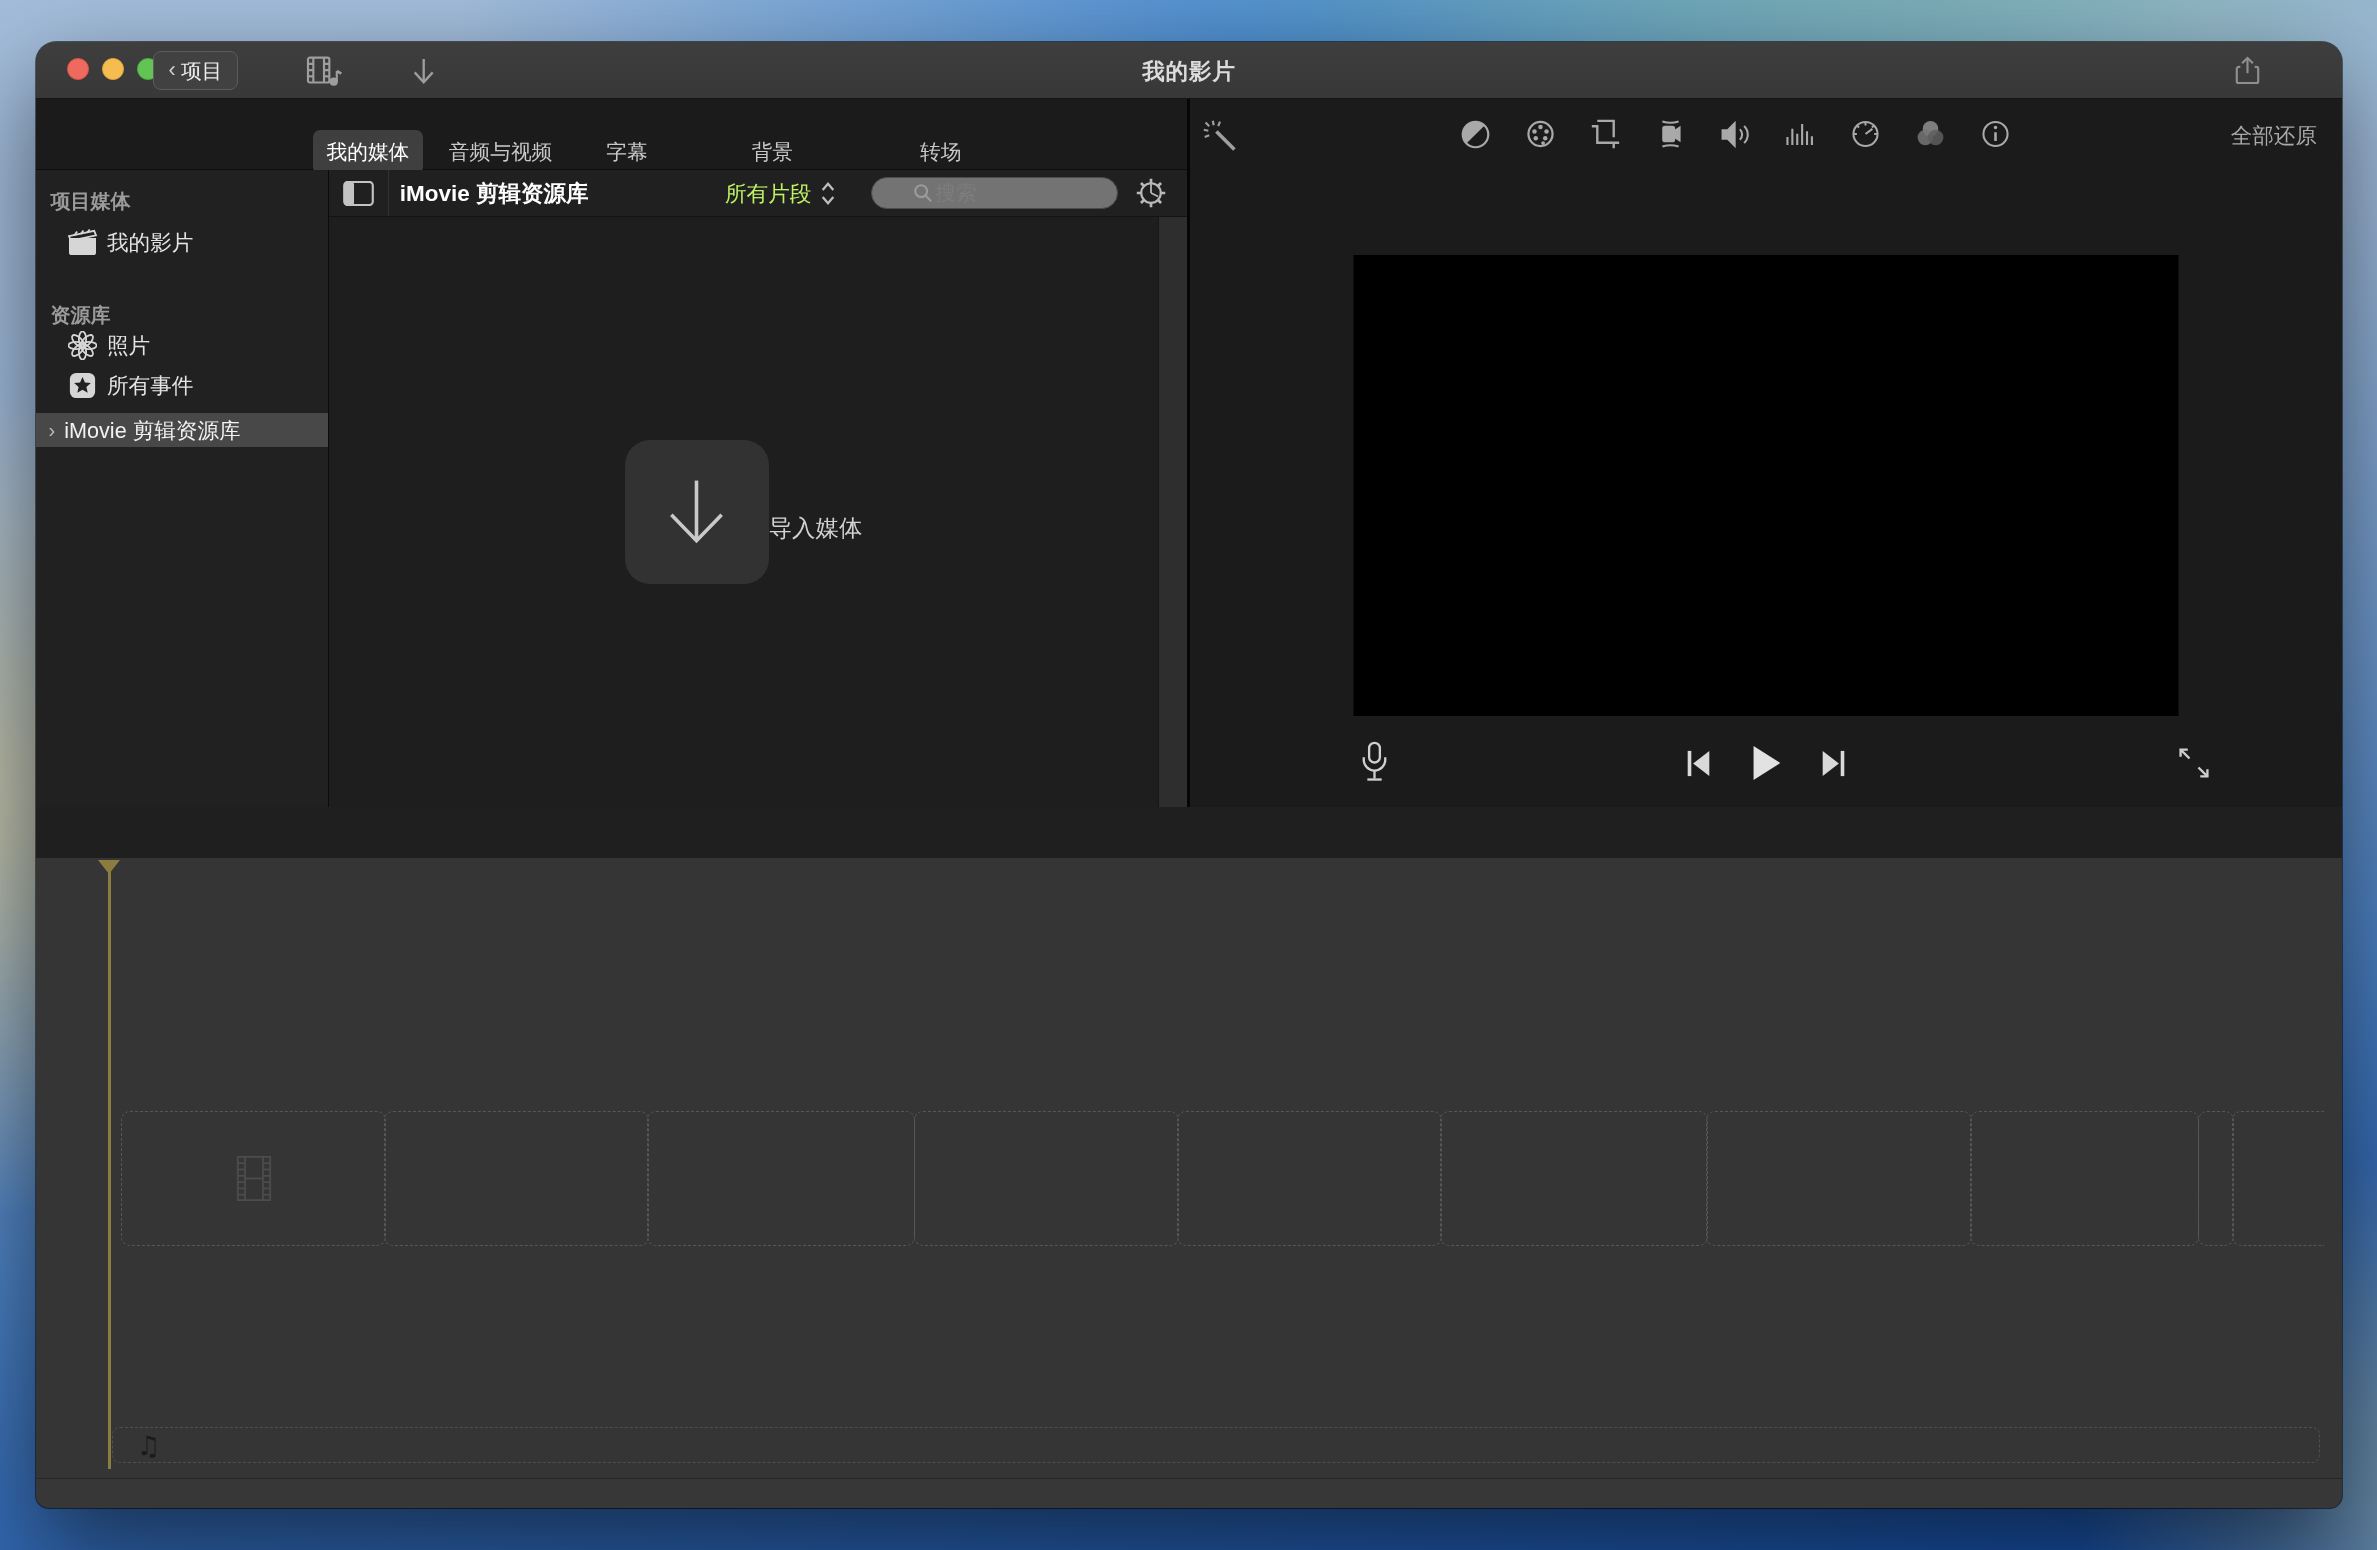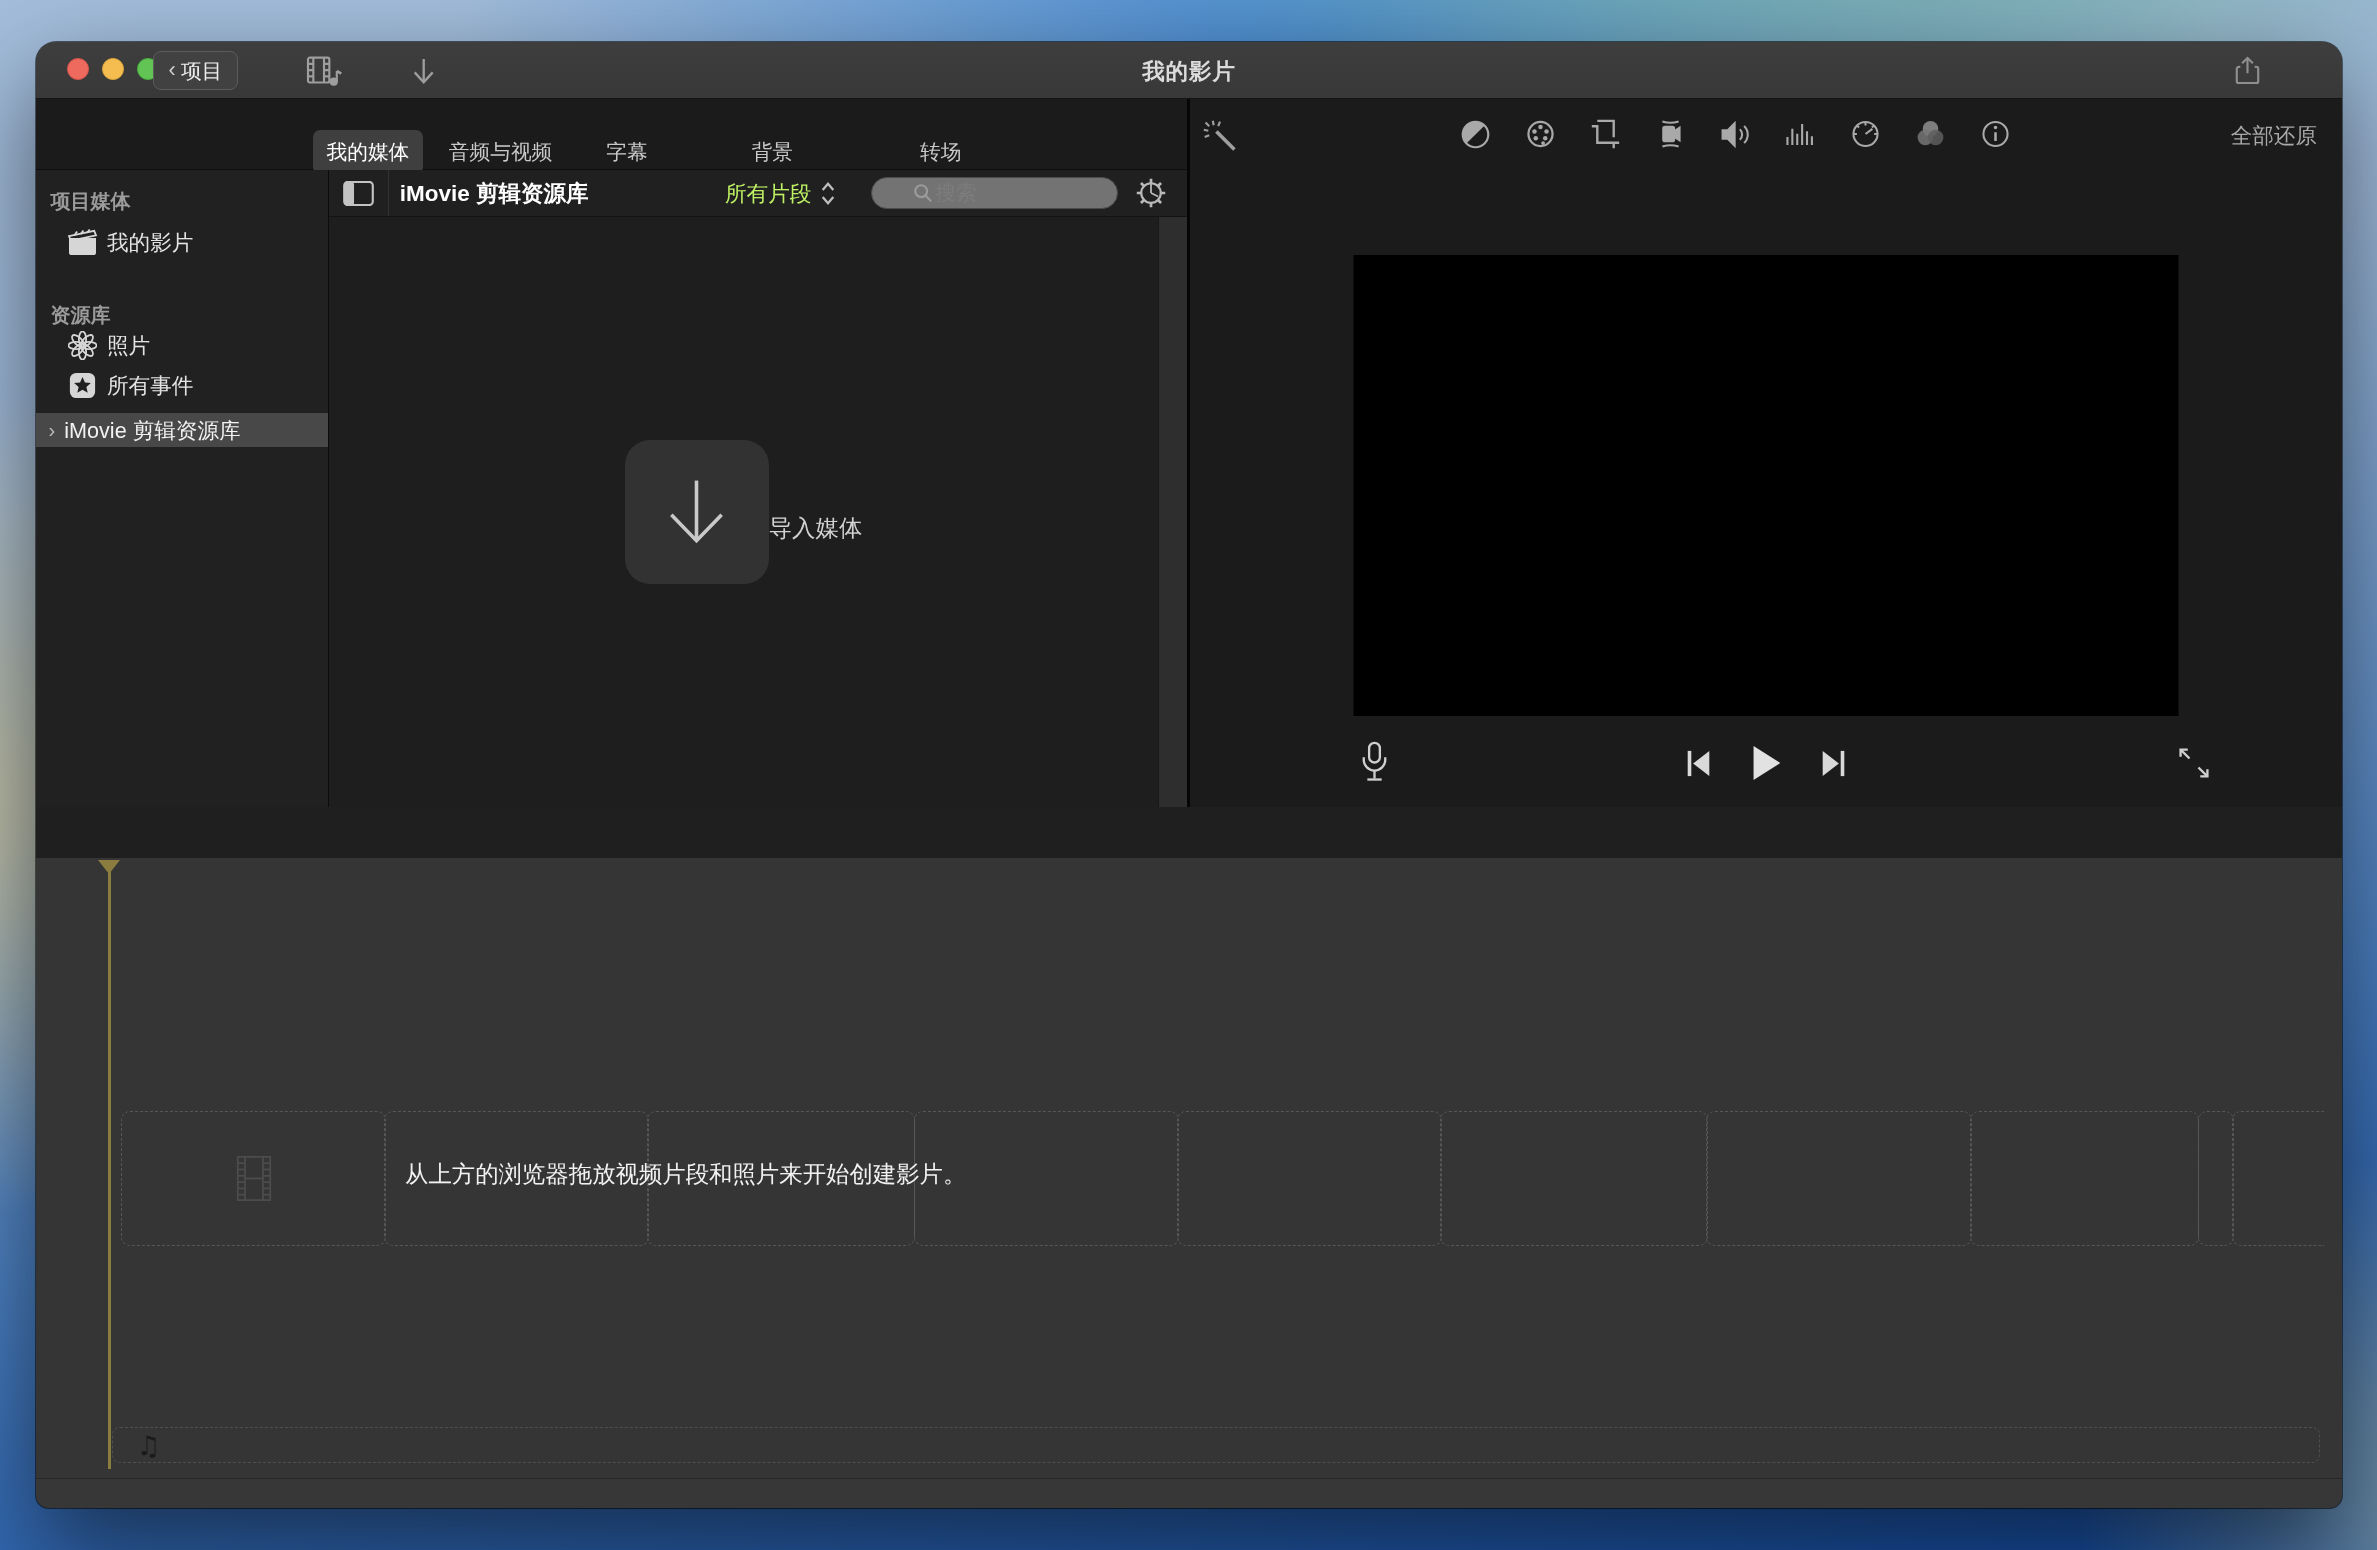--- a/index.html
+++ b/index.html
@@ -462,21 +462,20 @@
       <div class="clip-cell" style="width:268px;"></div>
       <div class="clip-cell" style="width:265px;"></div>
       <div class="clip-cell" style="width:265px;"></div>
       <div class="clip-cell" style="width:268px;"></div>
       <div class="clip-cell" style="width:266px;"></div>
       <div class="clip-cell" style="width:229px;"></div>
       <div class="clip-cell" style="width:36px;"></div>
       <div class="clip-cell" style="width:92px; border-right:none; border-radius:9px 0 0 9px;"></div>
     </div>
 
-    <div class="clip-hint">从上方的浏览器拖放视频片段和照片来开始创建影片。</div>
 
     <div class="audio-track">
       <span class="note">♫</span>
     </div>
   </div>
 
   <div class="bottom-strip"></div>
 </div>
 
 

